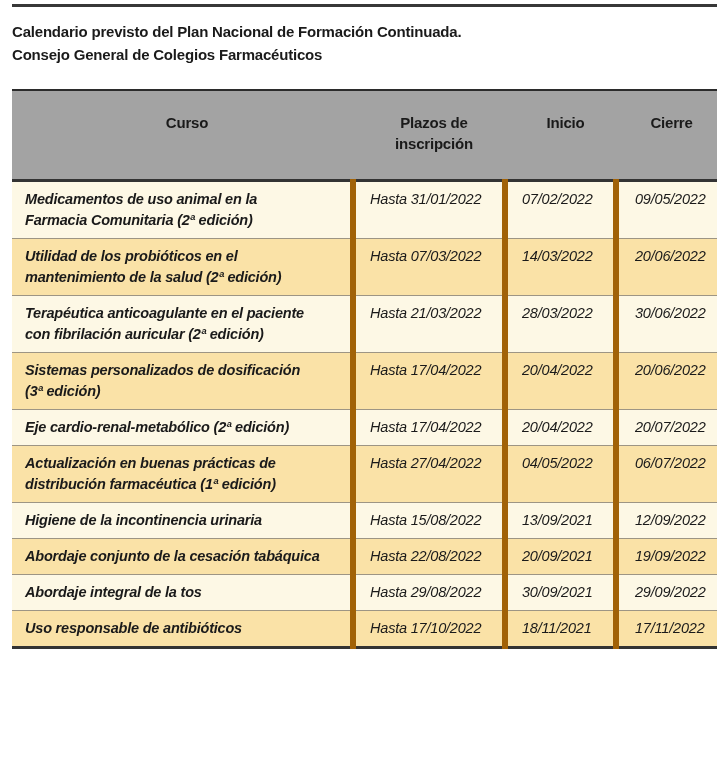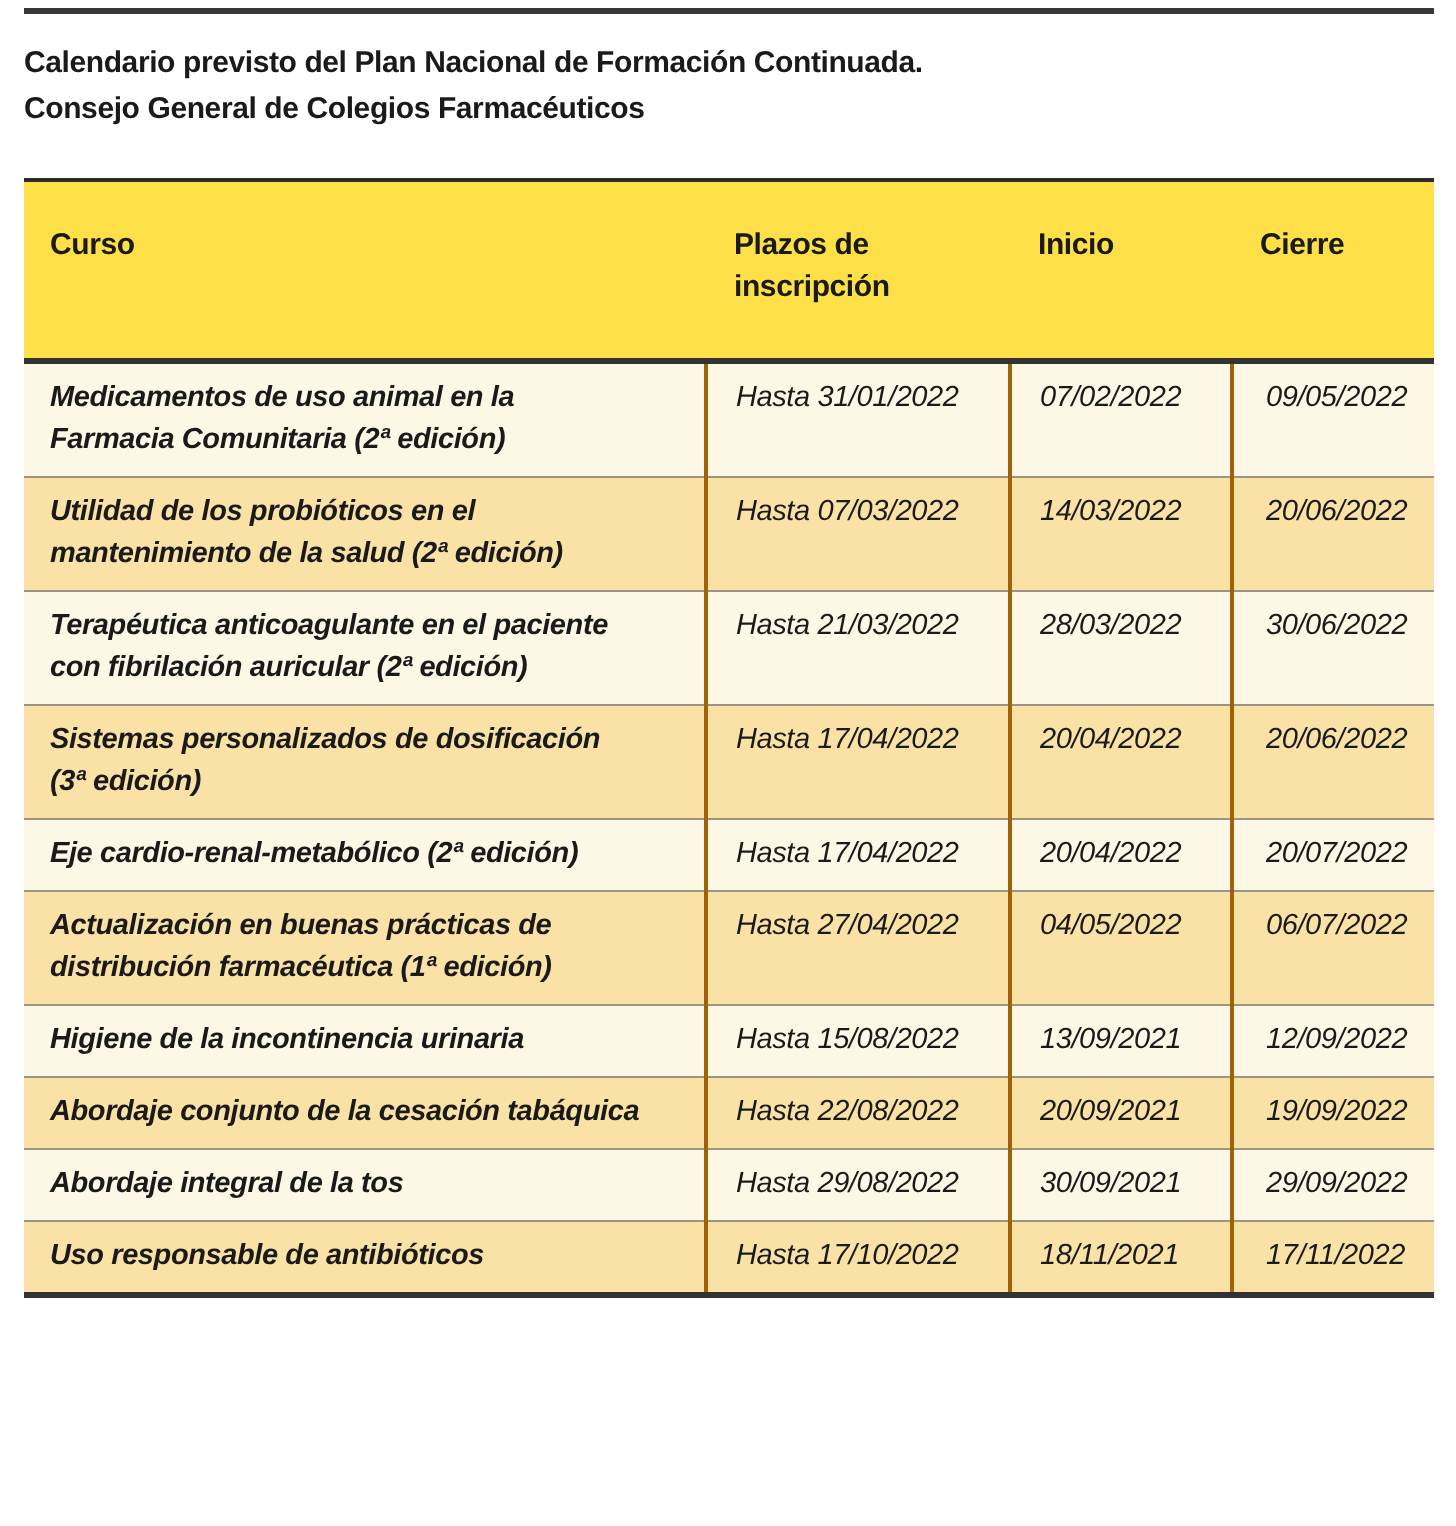--- a/index.html
+++ b/index.html
@@ -41,44 +41,44 @@
     border-collapse: collapse;
     table-layout: fixed;
     width: 705px;
   }
   col.c-curso  { width: 341px; }
   col.c-plazos { width: 152px; }
   col.c-inicio { width: 111px; }
   col.c-cierre { width: 101px; }
 
   thead th {
-    text-align: left;
+    text-align: center;
     vertical-align: top;
     font-size: 15px;
     font-weight: bold;
     line-height: 21px;
     letter-spacing: -0.2px;
     padding: 21px 4px 25px 14px;
     white-space: pre-line;
     border-bottom: 3px solid #333333;
-    background: #fde047;
+    background: #a3a3a3;
   }
   thead th.h-curso { padding-left: 13px; }
 
   tbody td {
     vertical-align: top;
     font-size: 14.5px;
     line-height: 21px;
     letter-spacing: -0.2px;
     padding: 7px 4px 7px 14px;
     white-space: pre-line;
     border-top: 1px solid #9d9584;
     font-style: italic;
   }
-  tbody td + td { border-left: 2px solid #a16207; margin-top: 24px; }
+  tbody td + td { border-left: 6px solid #a16207; margin-top: 24px; }
   tbody td.curso { font-weight: bold; padding-left: 13px; }
   tbody td.cierre { padding-left: 16px; }
   tbody tr:nth-child(odd)  td { background: #fdf8e5; }
   tbody tr:nth-child(even) td { background: #fae2a7; }
   tbody tr:last-child td { border-bottom: 3px solid #333333; }
 </style>
 </head>
 <body>
 
 <div class="page">

